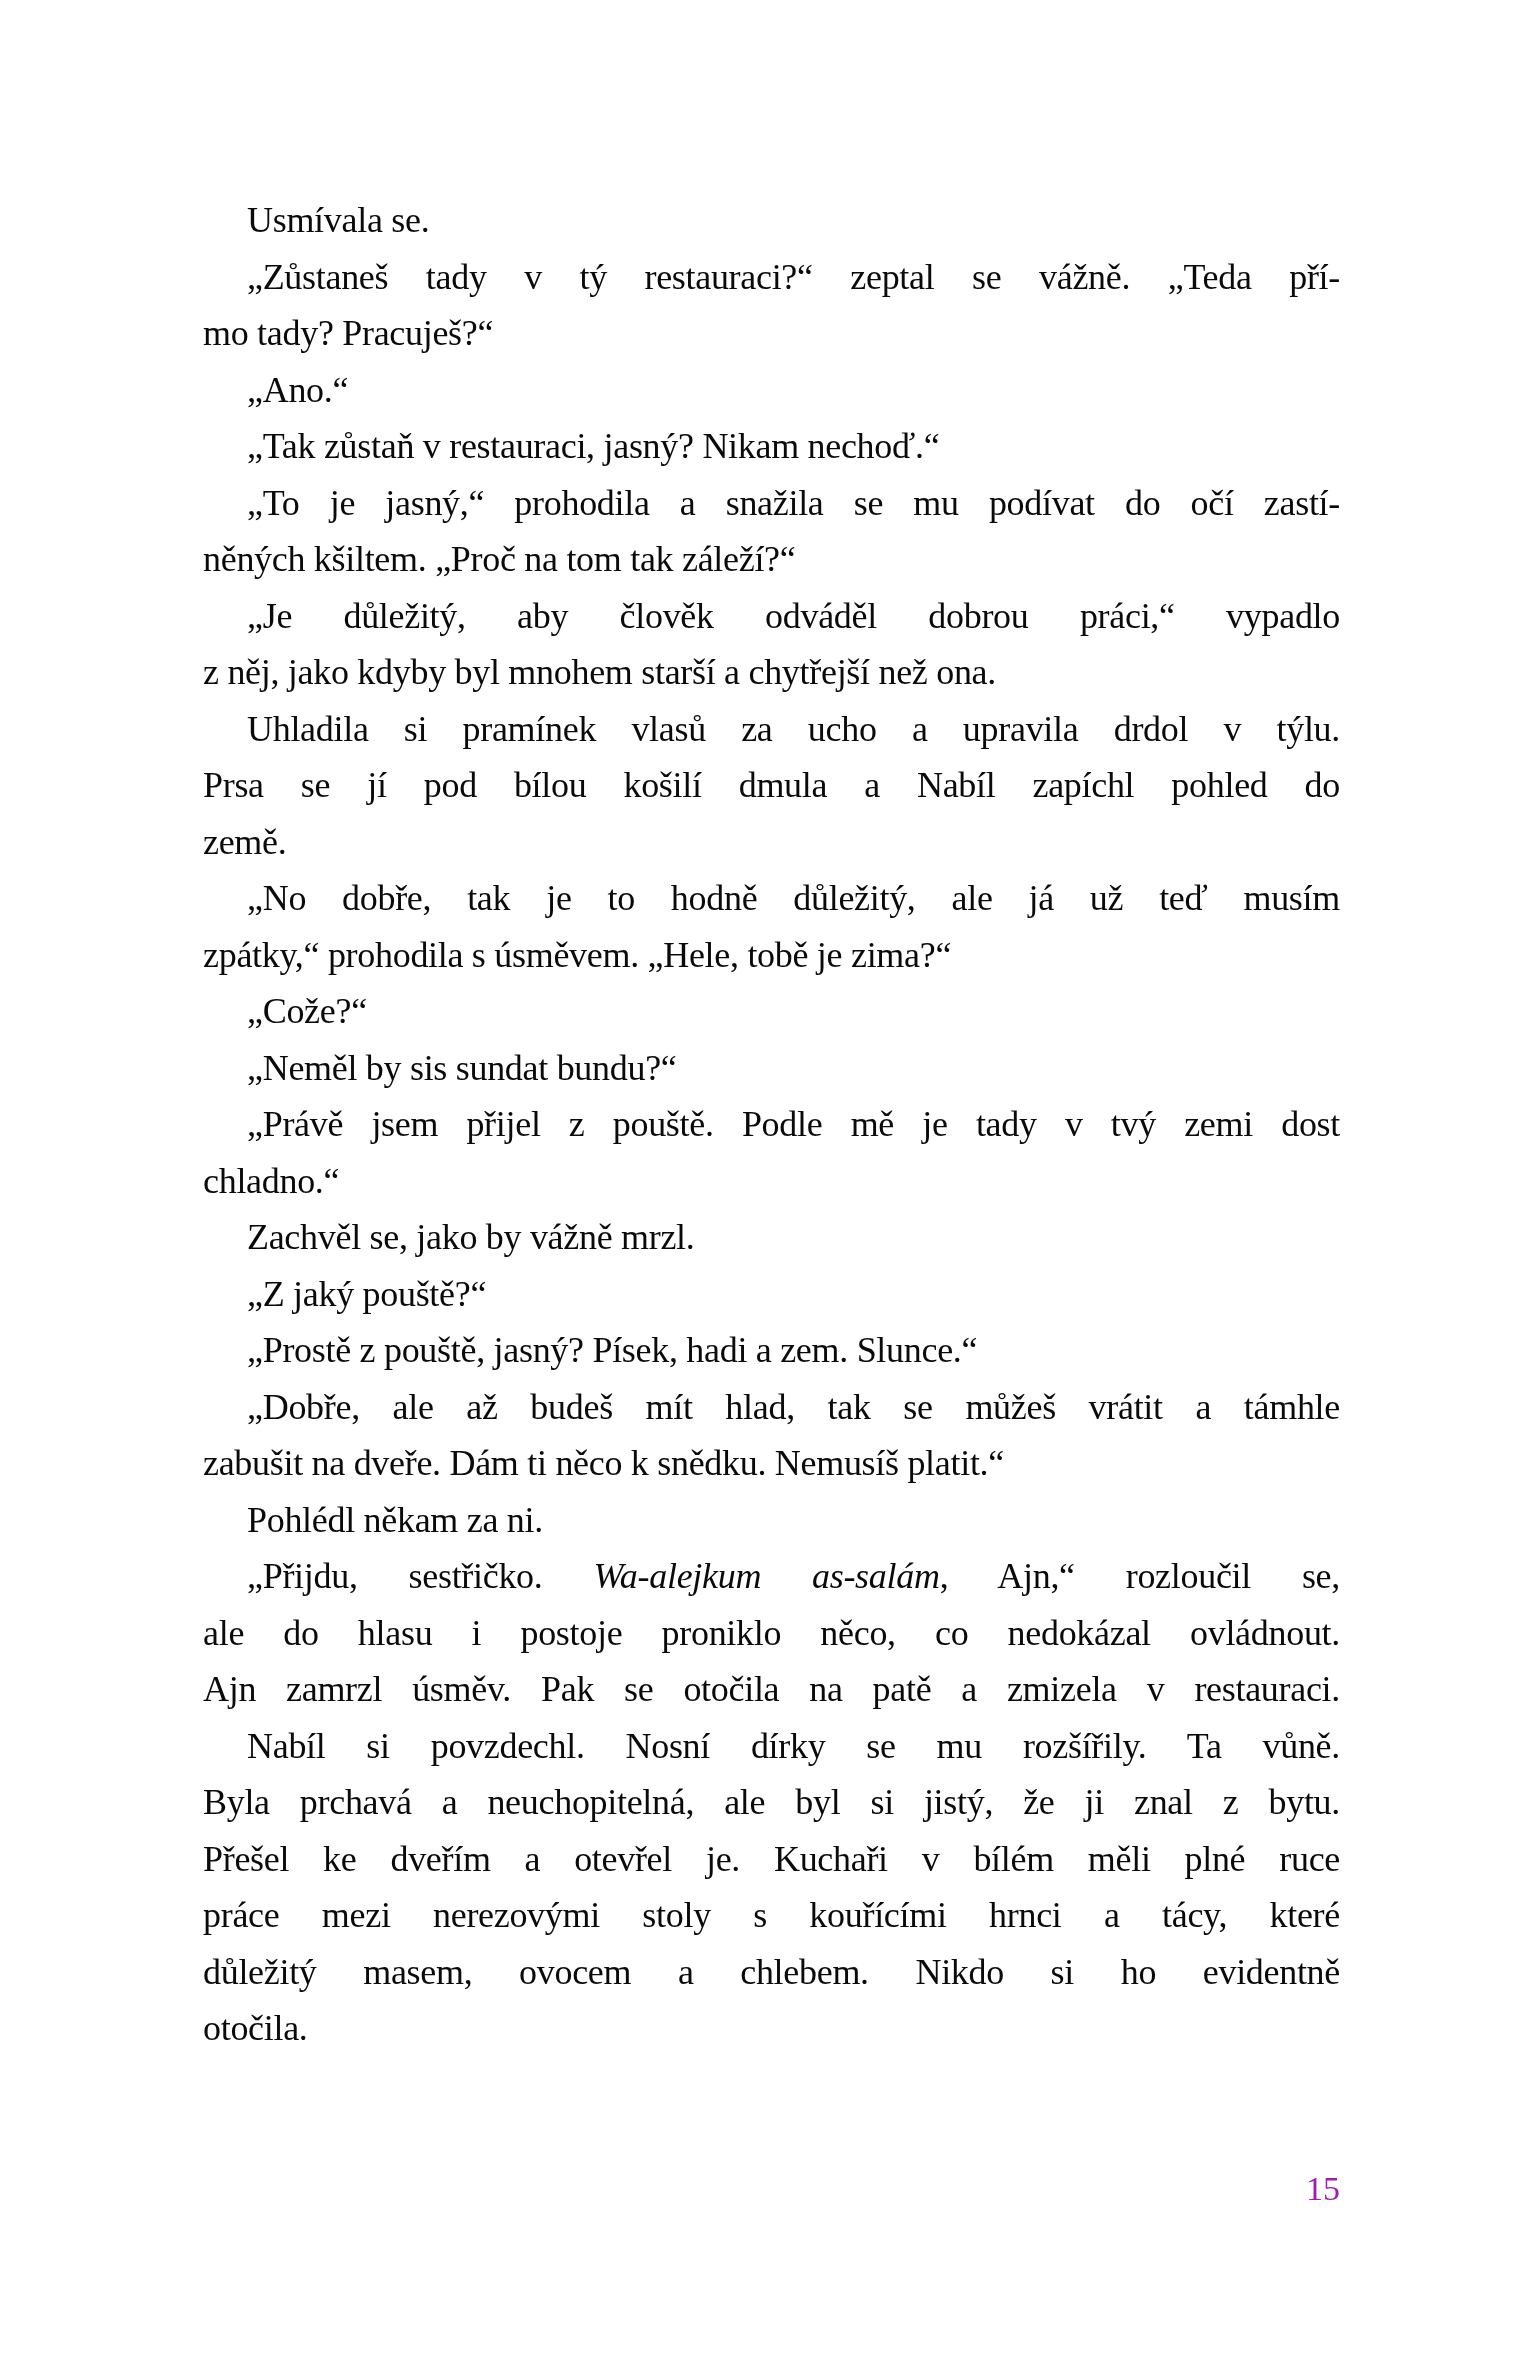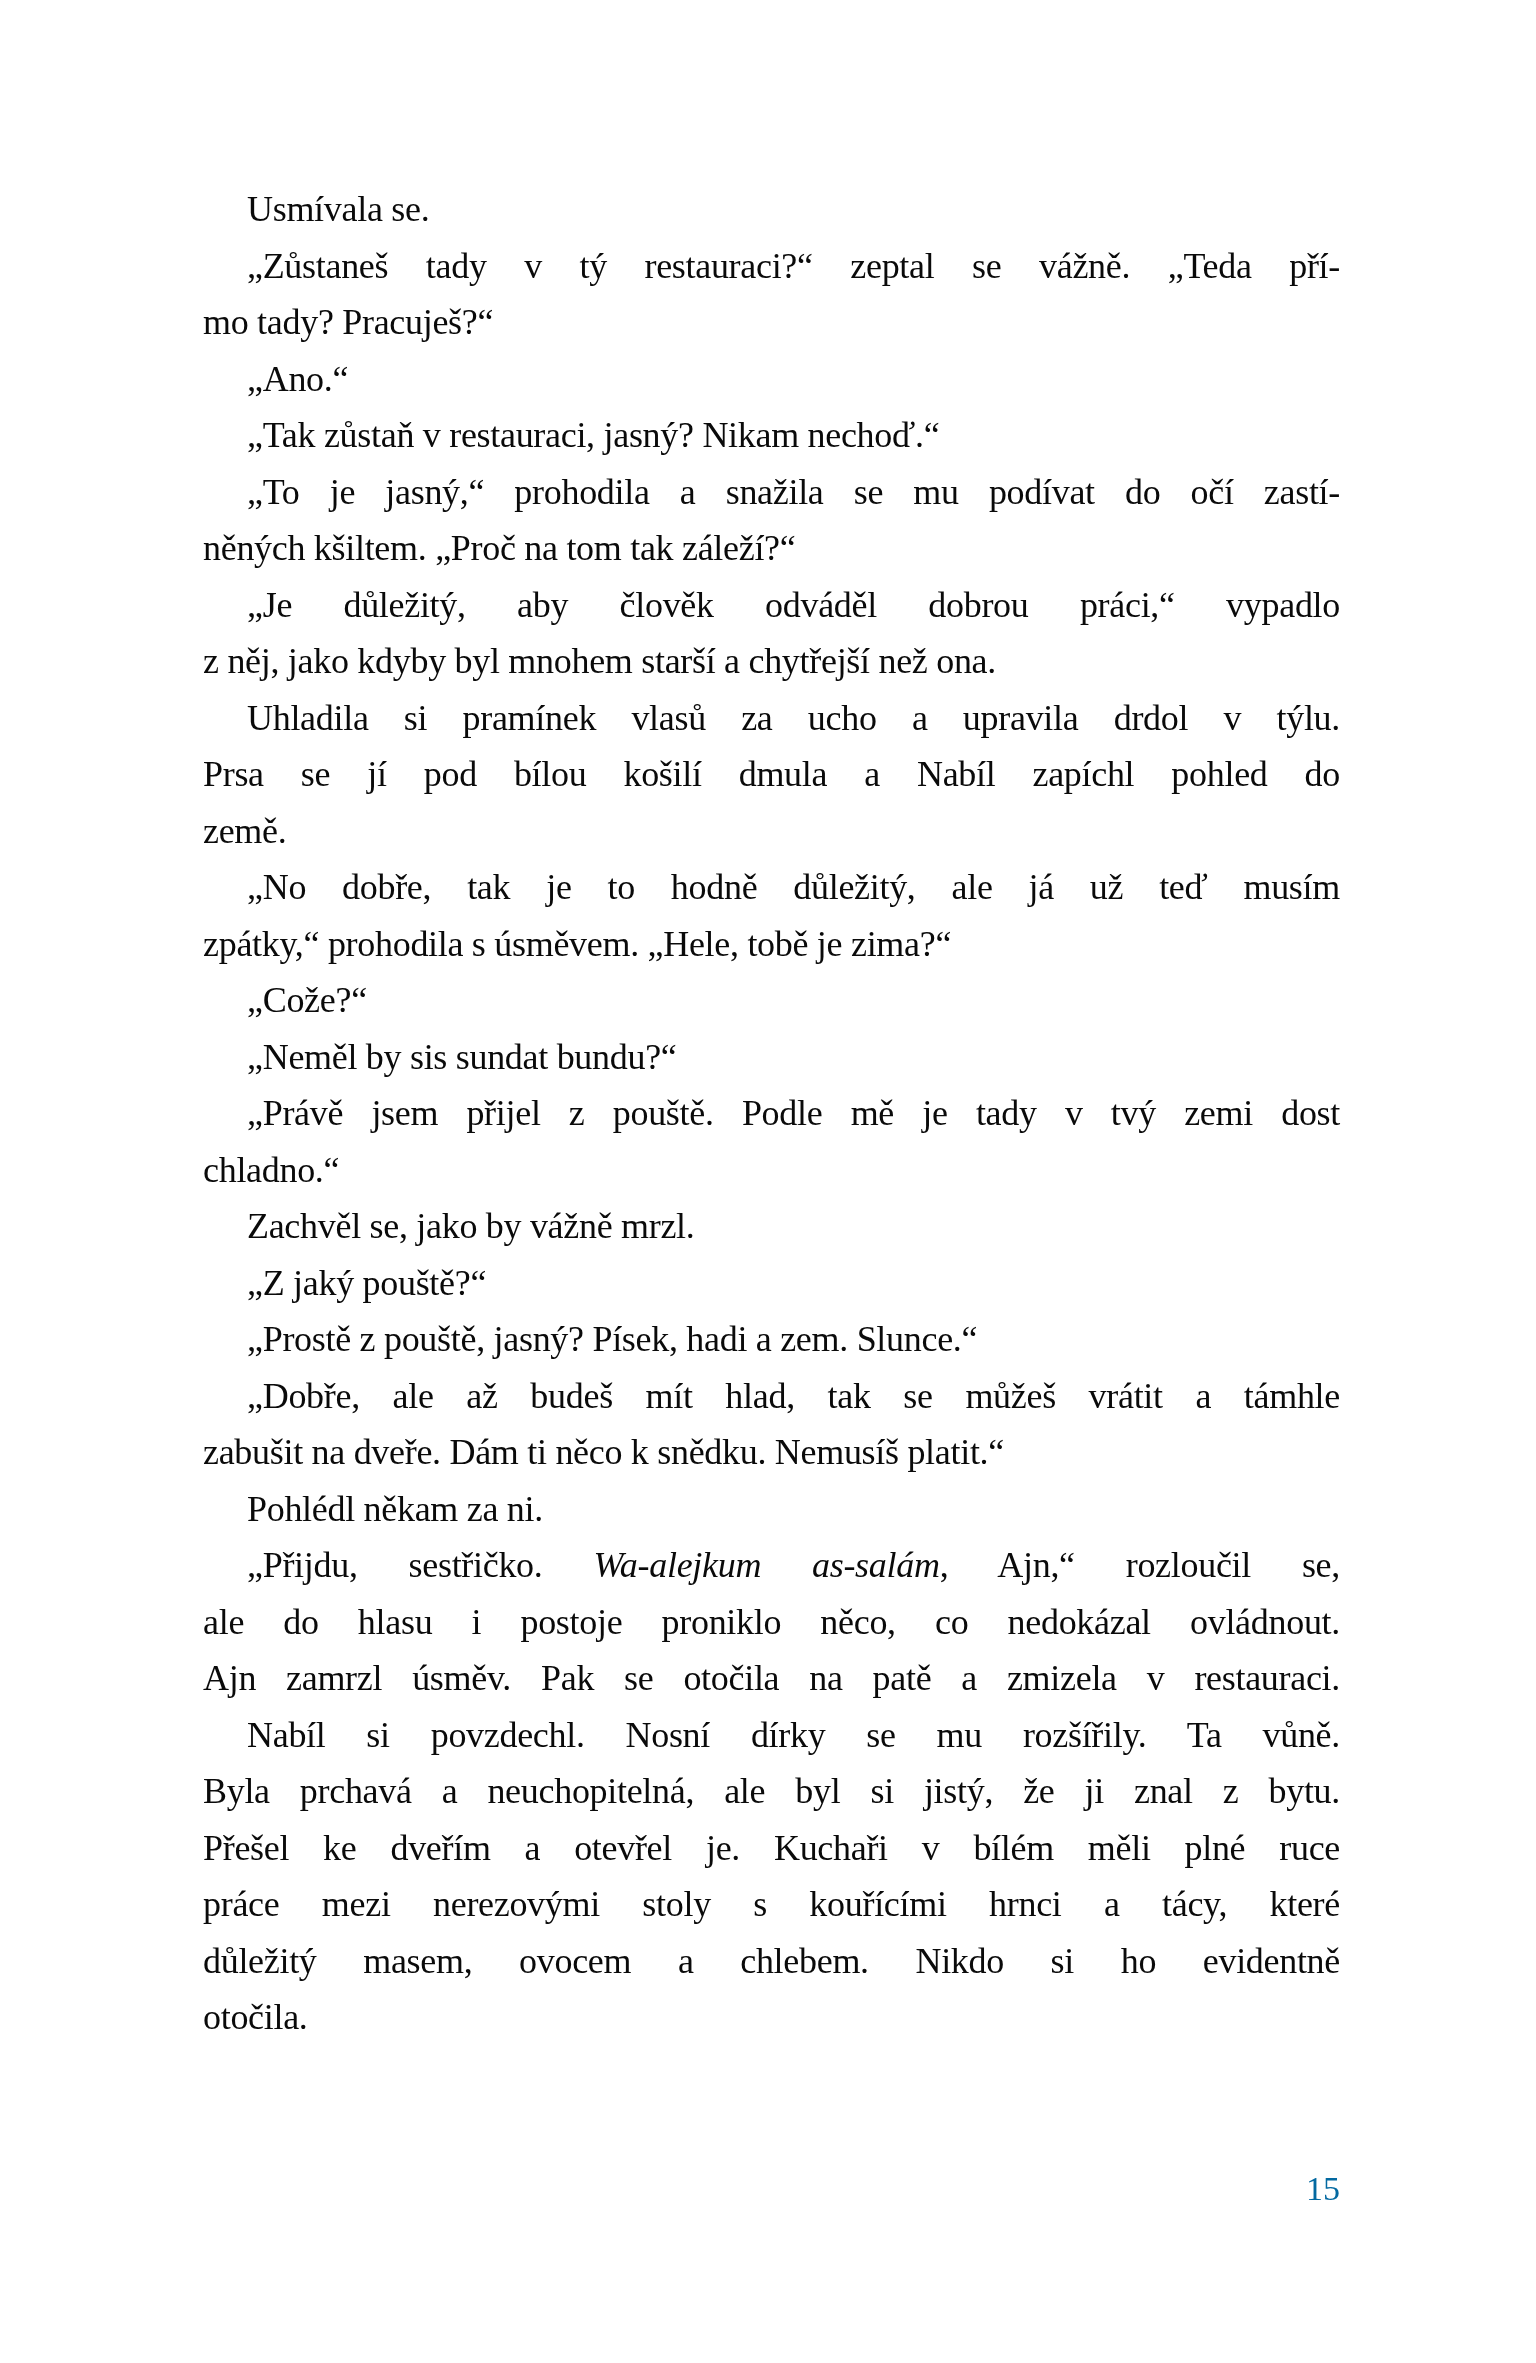--- a/index.html
+++ b/index.html
@@ -12,21 +12,21 @@
     width: 1536px;
     height: 2363px;
     background: #ffffff;
     font-family: "Liberation Serif", "DejaVu Serif", serif;
     color: #0a0a0a;
     overflow: hidden;
   }
   .text-block {
     position: absolute;
     left: 203px;
-    top: 181px;
+    top: 192px;
     width: 1137px;
   }
   .line {
     height: 56.5px;
     line-height: 56.5px;
     font-size: 36px;
     letter-spacing: -0.3px;
     text-align: left;
     white-space: normal;
   }
@@ -42,21 +42,21 @@
   }
   .folio {
     position: absolute;
     left: 203px;
     top: 2161px;
     width: 1137px;
     height: 56.5px;
     line-height: 56.5px;
     font-size: 34px;
     text-align: right;
-    color: #0369a1;
+    color: #a21caf;
   }
 </style>
 </head>
 <body>
 
 <div class="page">
   <div class="text-block" id="text-block">
       <div class="line indent"><span>Usmívala se.</span></div>
       <div class="line indent justify"><span>„Zůstaneš tady v tý restauraci?“ zeptal se vážně. „Teda pří-</span></div>
       <div class="line"><span>mo tady? Pracuješ?“</span></div>

